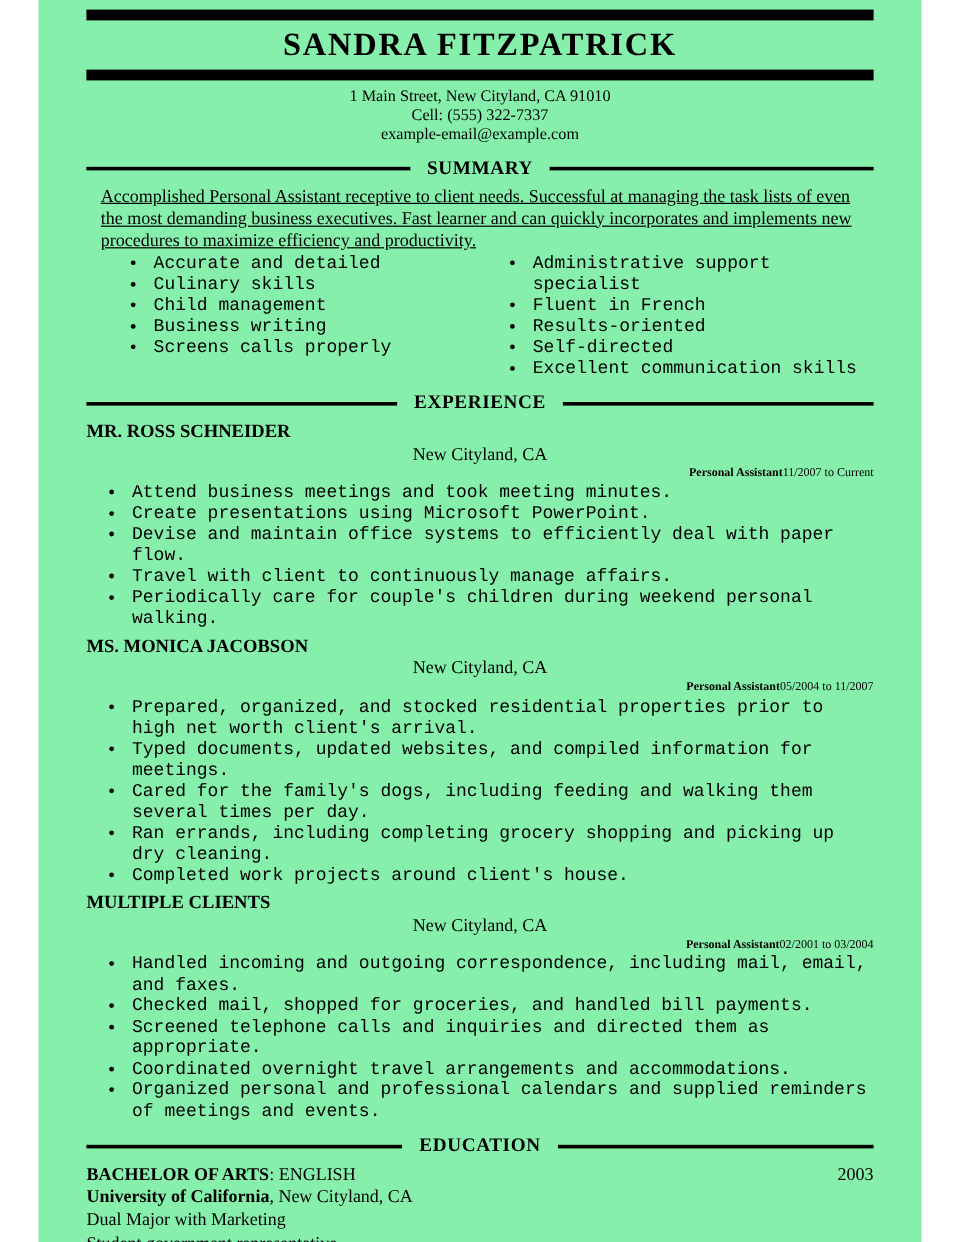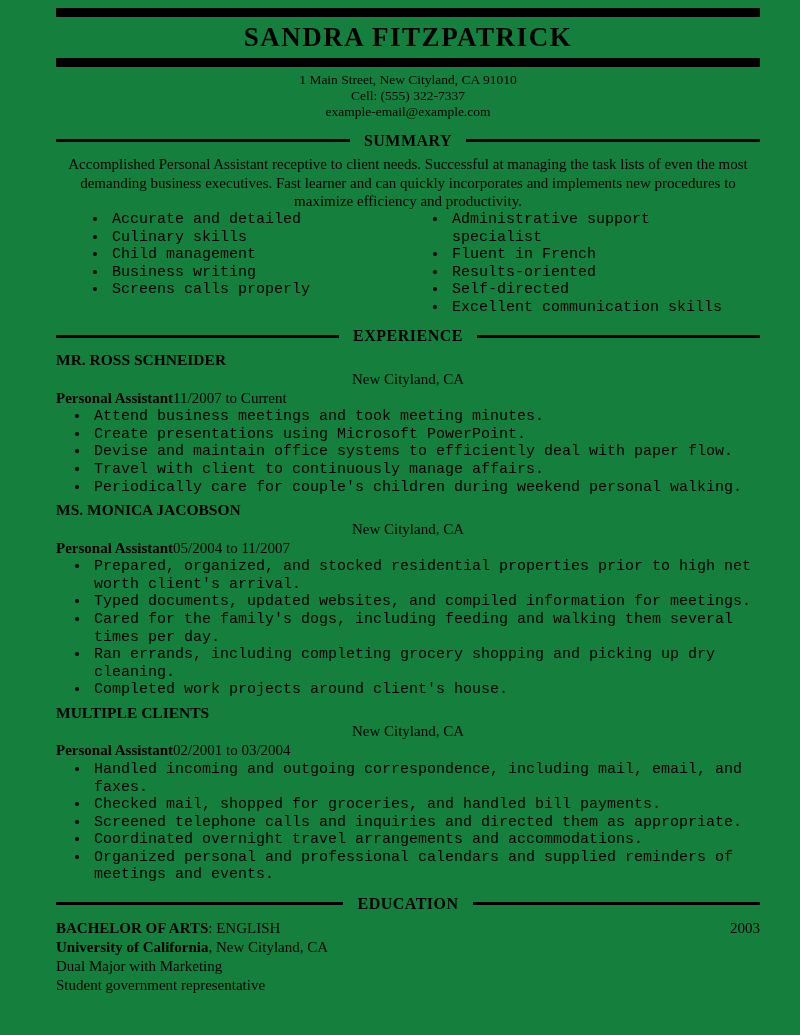--- a/index.html
+++ b/index.html
@@ -1,24 +1,24 @@
 <!DOCTYPE html>
 <html><head>
 <meta charset="utf-8">
 <style>
   * { box-sizing: border-box; }
   html, body { margin: 0; padding: 0; background: #ffffff; }
   .page {
-    width: 800px;
+    width: 736px;
     height: 1035px;
     margin: 0 auto;
-    background: #15803d;
+    background: #86efac;
     color: #000000;
     font-family: "Liberation Serif", serif;
-    padding: 8px 40px 0 56px;
+    padding: 8px 40px 0 40px;
     overflow: hidden;
   }
   .bar { height: 9px; background: #000; }
   .name {
     text-align: center;
     font-size: 27px;
     font-weight: bold;
     letter-spacing: 1.5px;
     margin: 5px 0 5px 0;
     line-height: 1.15;
@@ -39,21 +39,22 @@
     font-size: 16px;
     font-weight: bold;
     padding: 0 14px;
     letter-spacing: 0.5px;
     line-height: 1.1;
   }
   .body-text {
     font-size: 15px;
     line-height: 1.22;
     margin: 0 12px;
-    text-align: center;
+    text-align: left;
+    text-decoration: underline;
   }
   .highlights-cols {
     display: flex;
     margin: 1px 12px 0 12px;
     font-size: 15px;
   }
   .highlights-cols .col { flex: 1; }
   ul { margin: 0; padding-left: 40px; }
   li { line-height: 1.17; padding-left: 4px; font-family: Liberation Mono, monospace; }
   .job { margin-top: 5px; }
@@ -64,22 +65,22 @@
     line-height: 1.2;
     margin-top: 4px;
   }
   .job-location {
     text-align: center;
     font-size: 15px;
     line-height: 1.2;
   }
   .job-meta {
     display: flex;
-    justify-content: flex-start;
-    font-size: 15px;
+    justify-content: flex-end;
+    font-size: 10px;
     line-height: 1.25;
     margin-top: 1px;
   }
   .job-position { font-weight: bold; }
   .job-bullets { font-size: 15px; margin-top: 1px; padding-left: 34px; }
   .edu { font-size: 15px; }
   .edu-row {
     display: flex;
     justify-content: space-between;
     line-height: 1.28;

